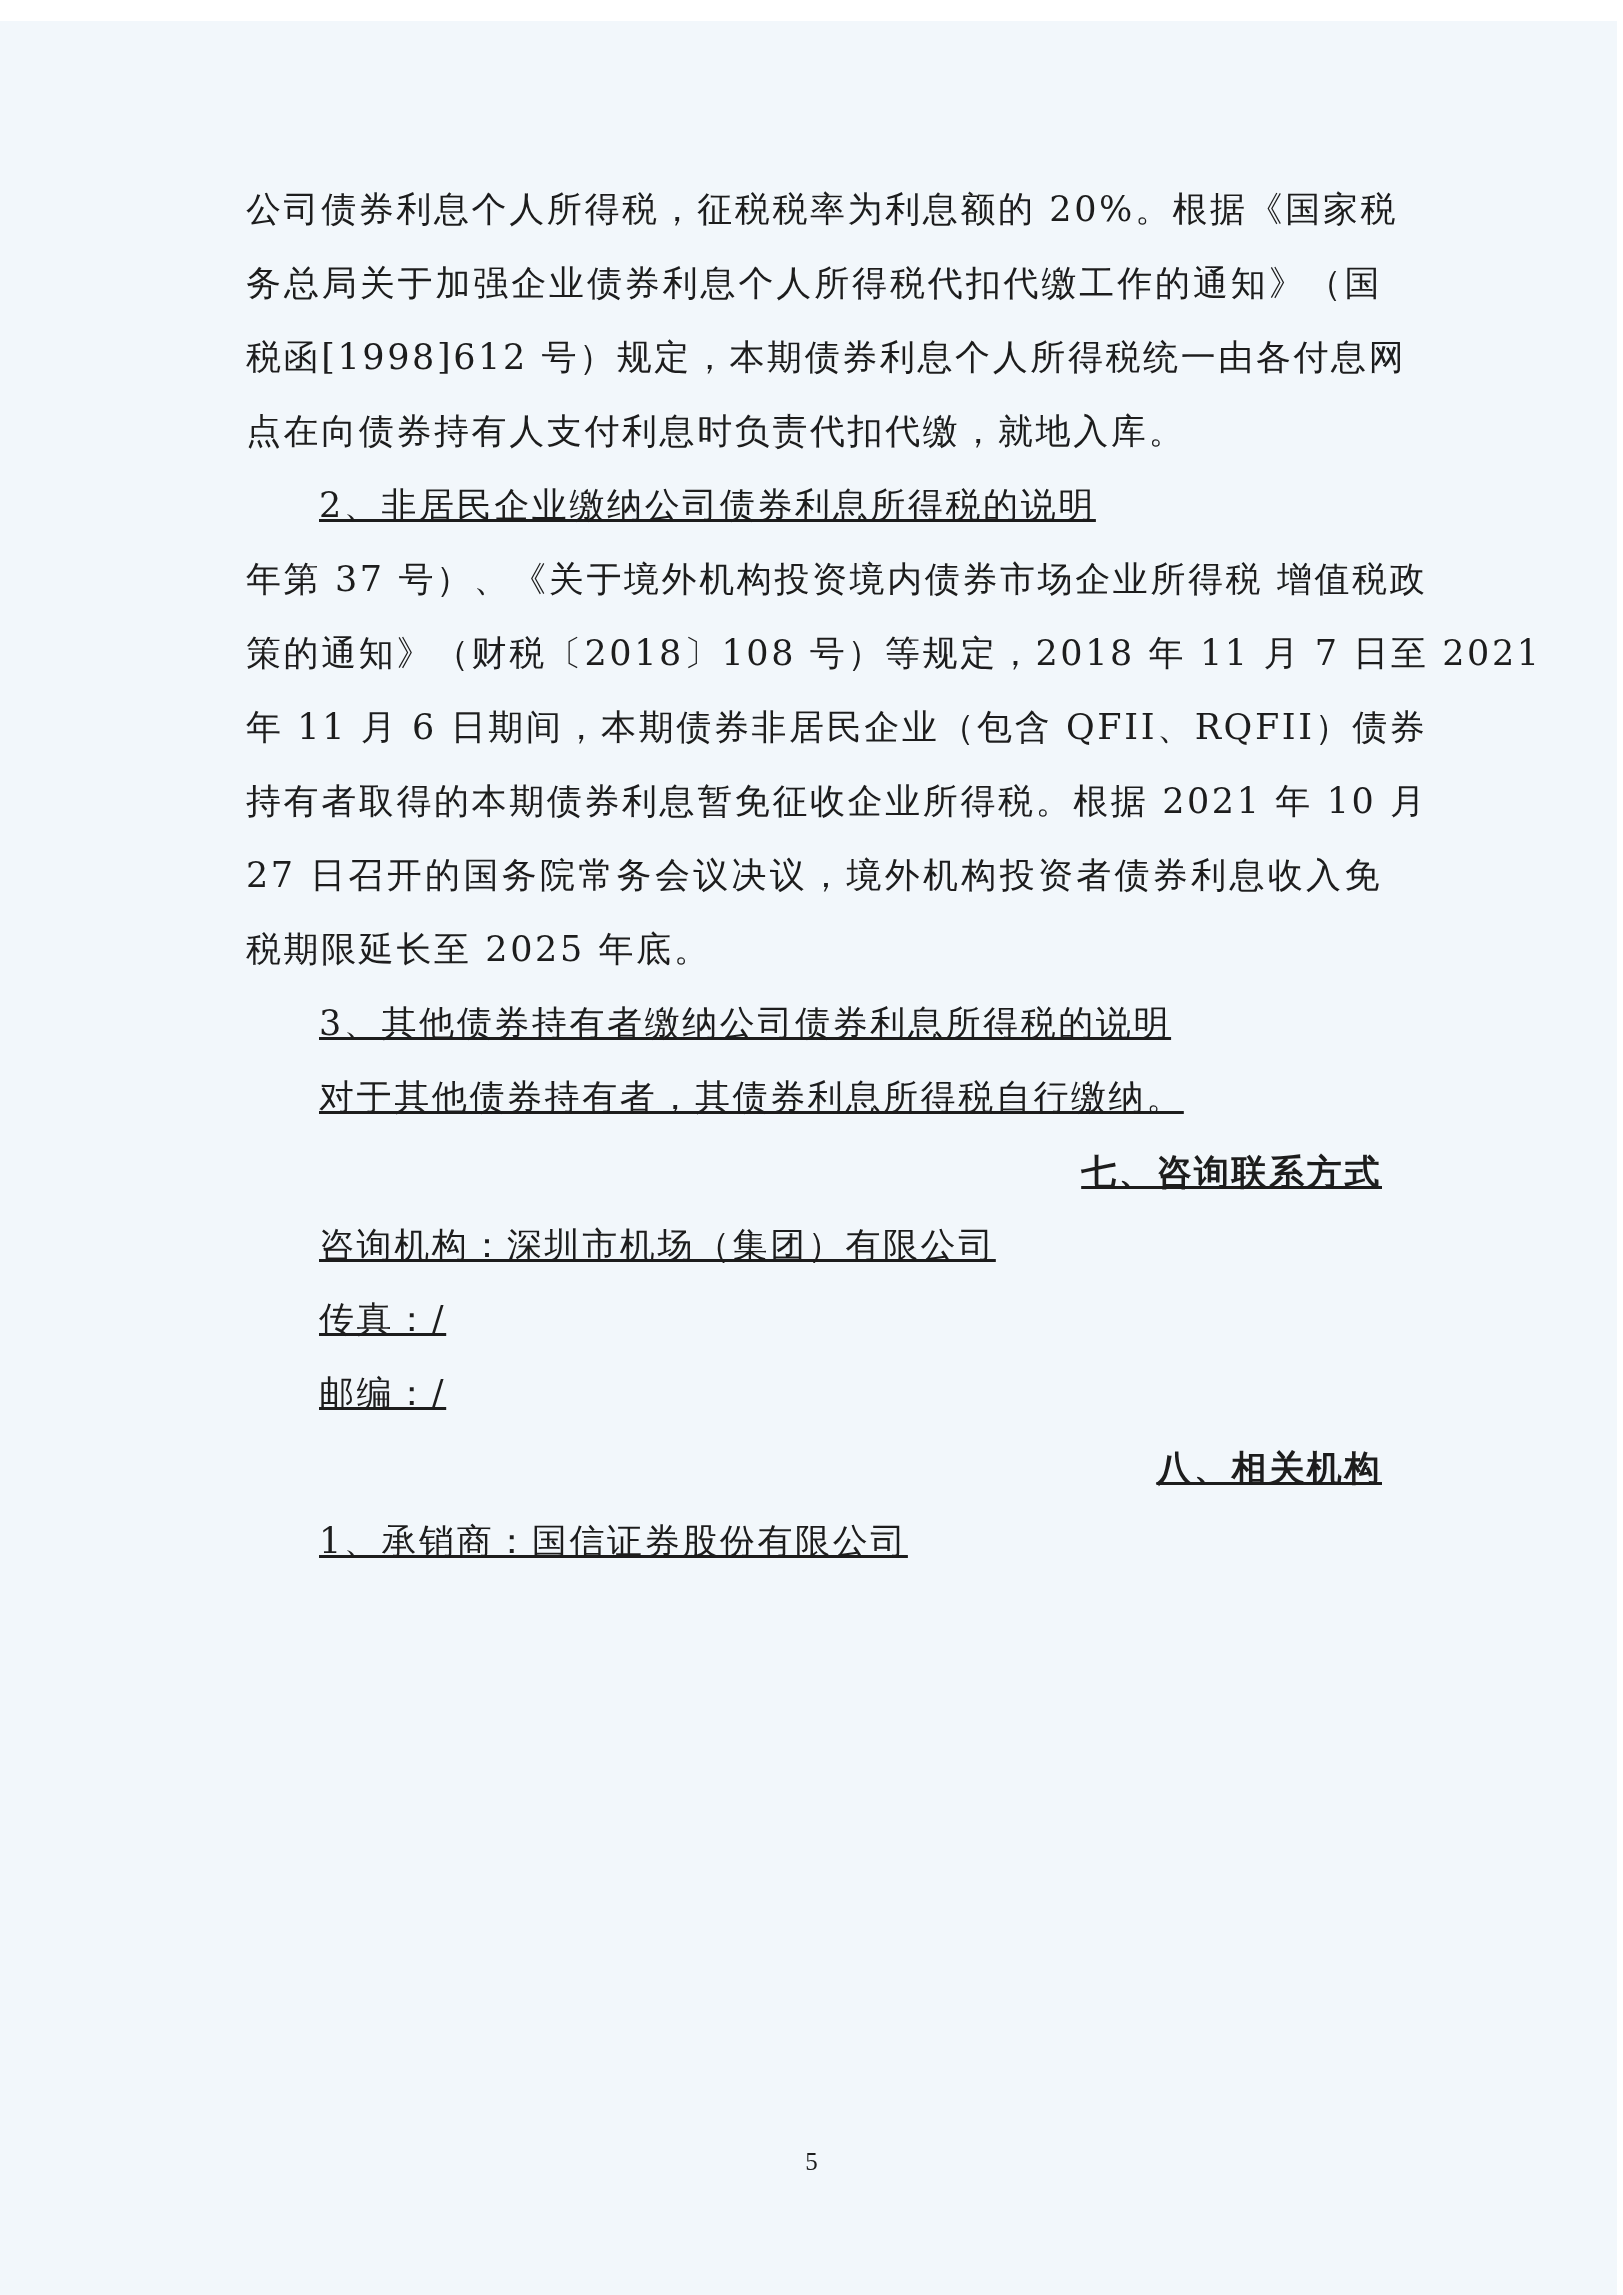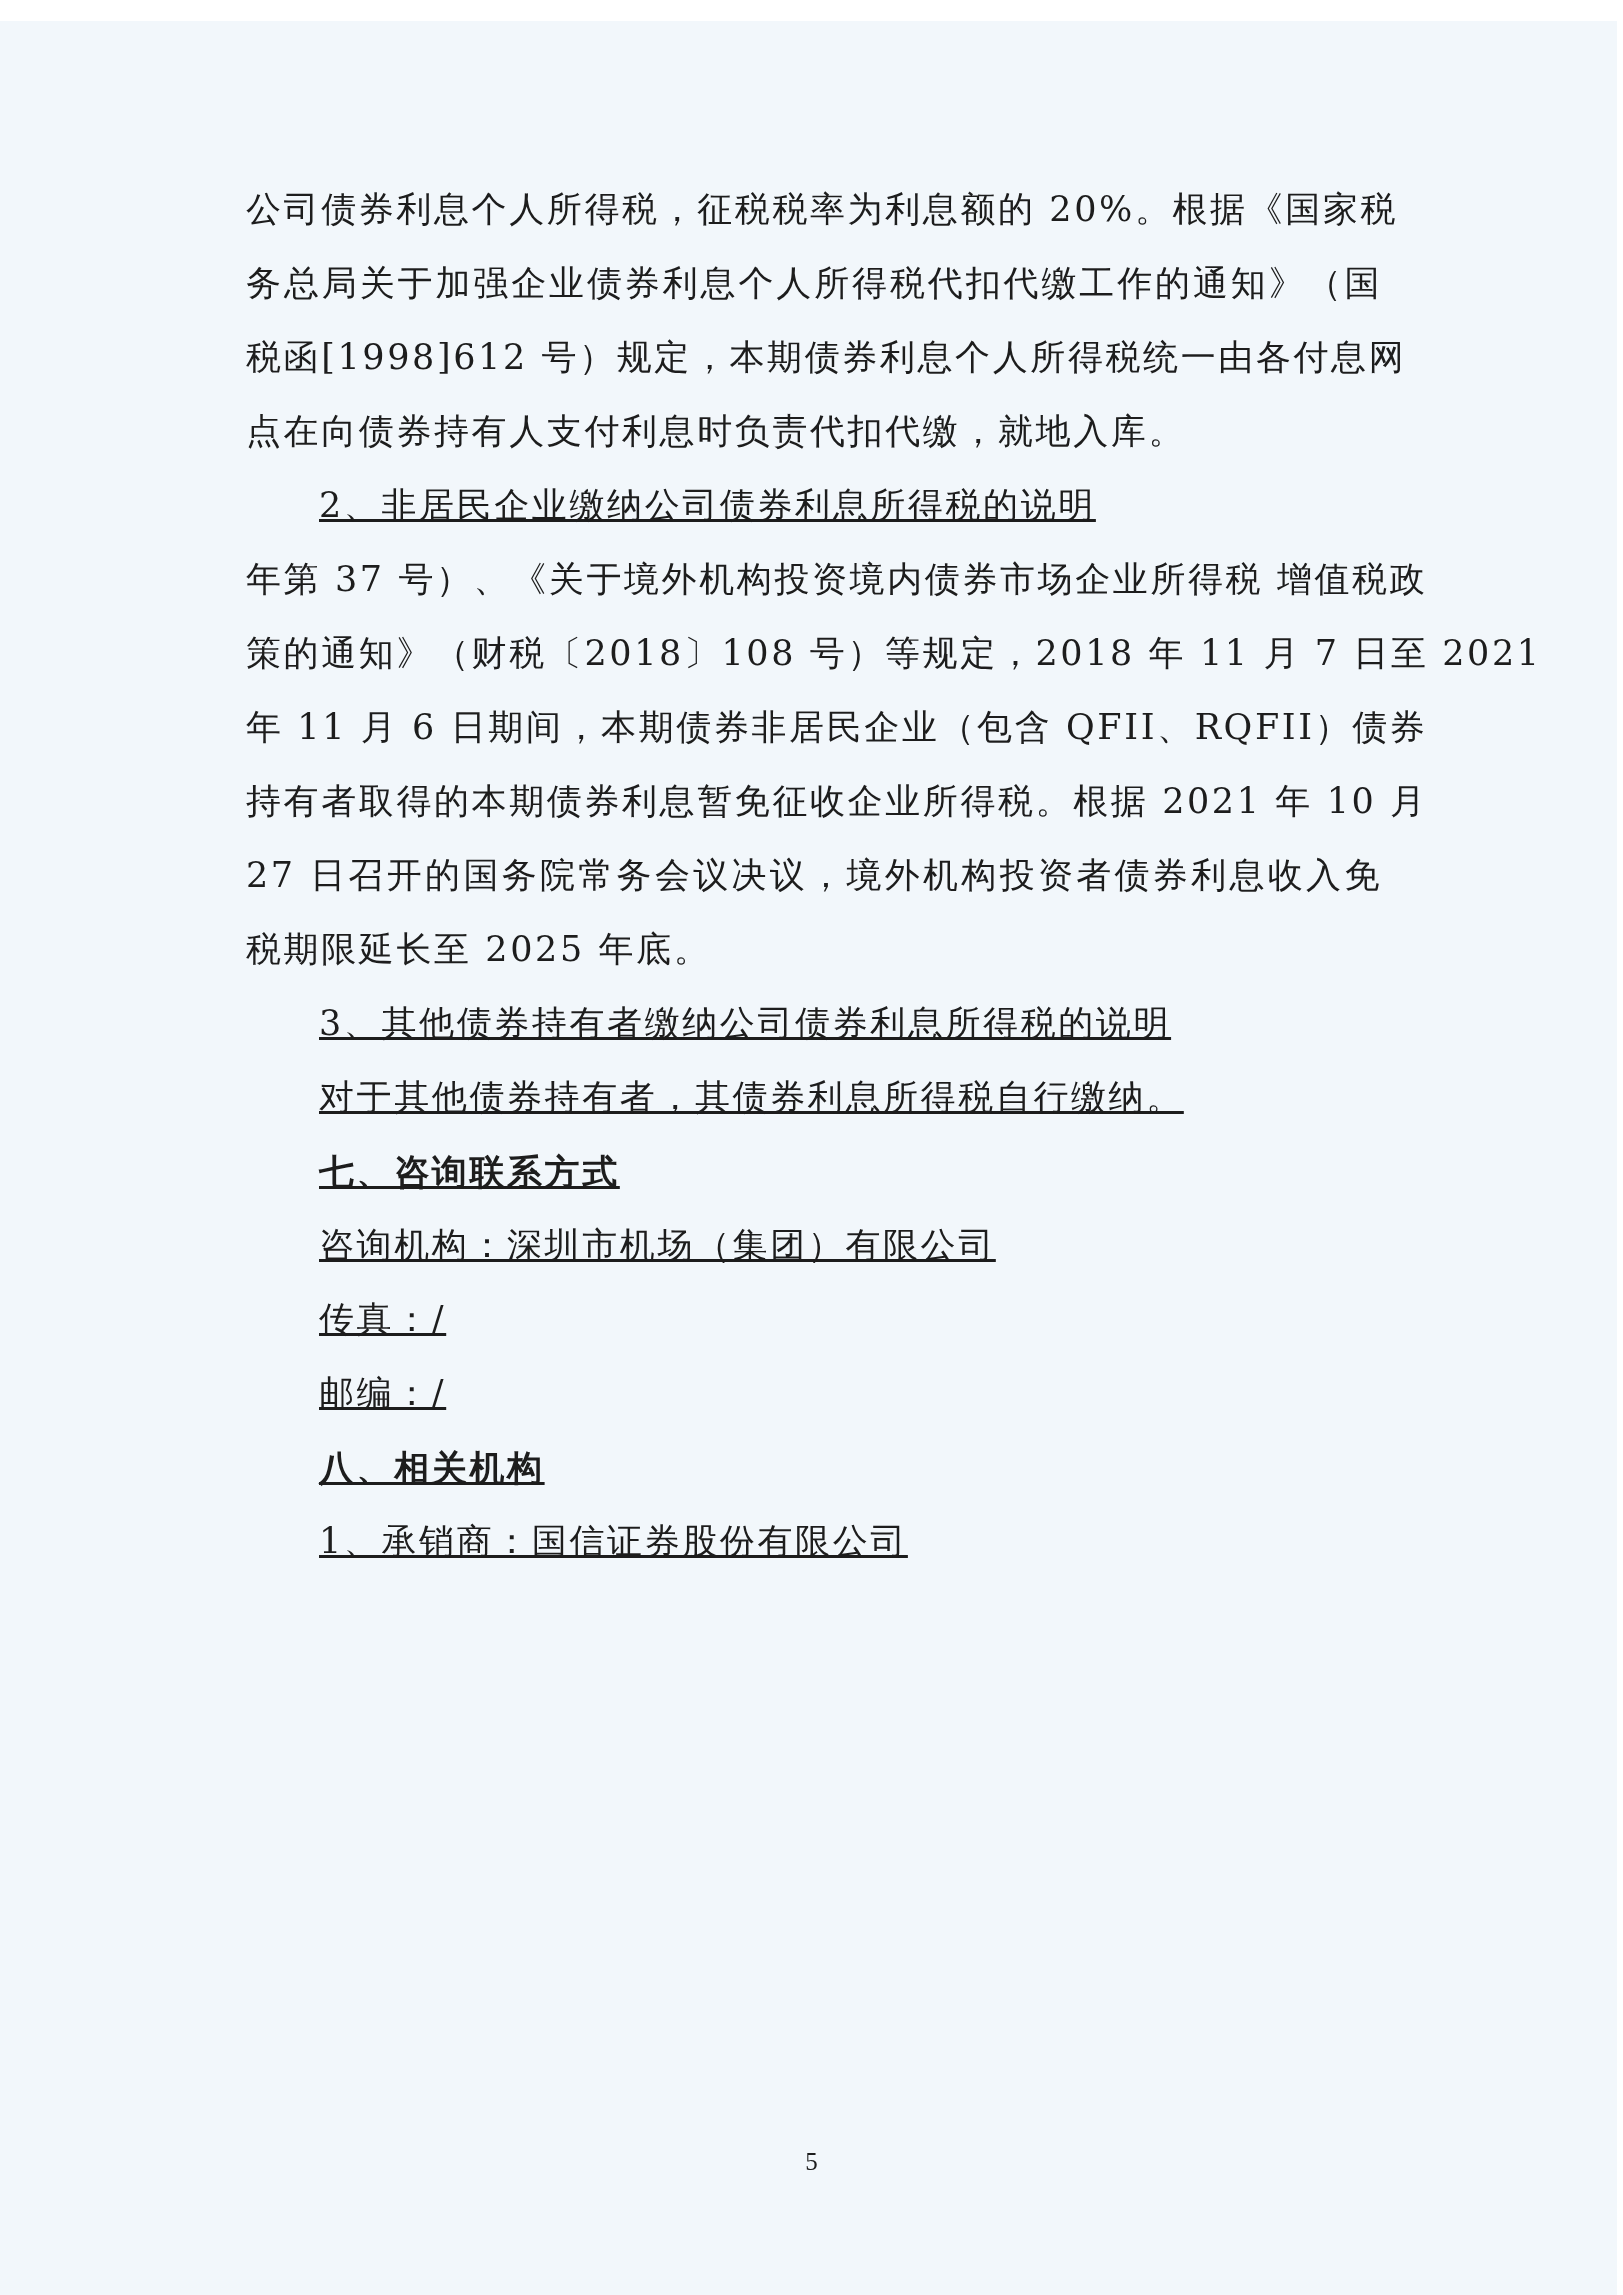--- a/index.html
+++ b/index.html
@@ -28,21 +28,21 @@
     height: 35px;
     margin-bottom: 39px;
     white-space: nowrap;
     letter-spacing: 2.6px;
   }
   .justify {
     text-align: justify;
     text-align-last: justify;
   }
   .indent { padding-left: 73px; text-decoration: underline; }
-  .heading { font-weight: bold; }
+  .heading { font-weight: bold; text-align: right; }
   .page-number {
     position: absolute; left: 0; width: 1623px; top: 2148px;
     text-align: center; font-size: 25px;
     font-family: "Liberation Serif", serif;
   }
 </style>
 </head>
 <body>
 
 <div class="top-strip"></div>

